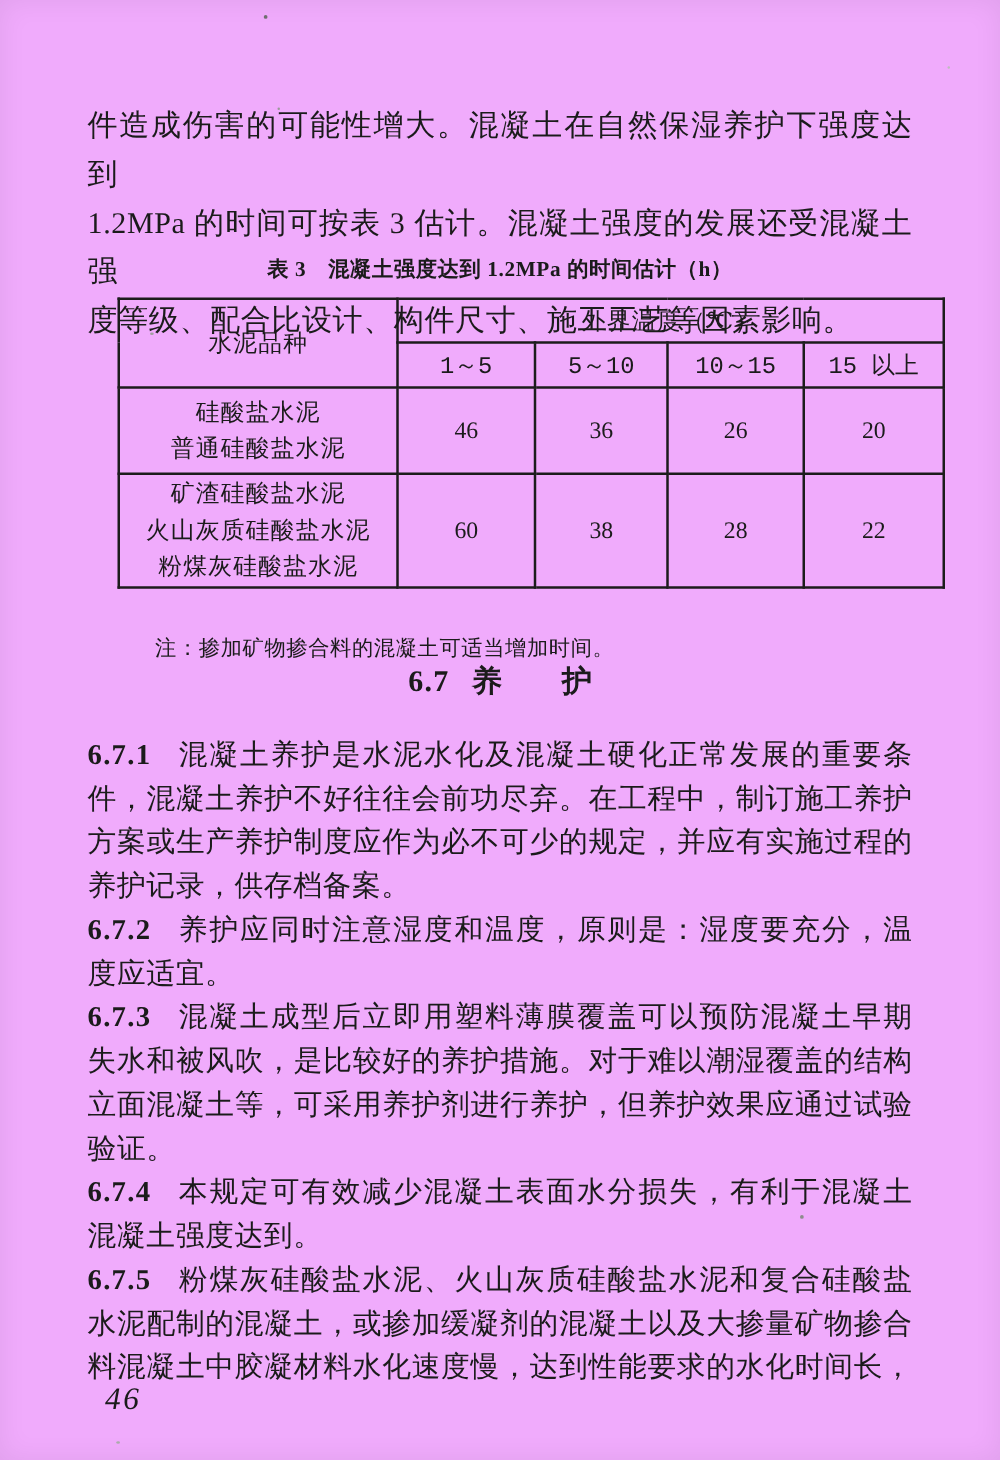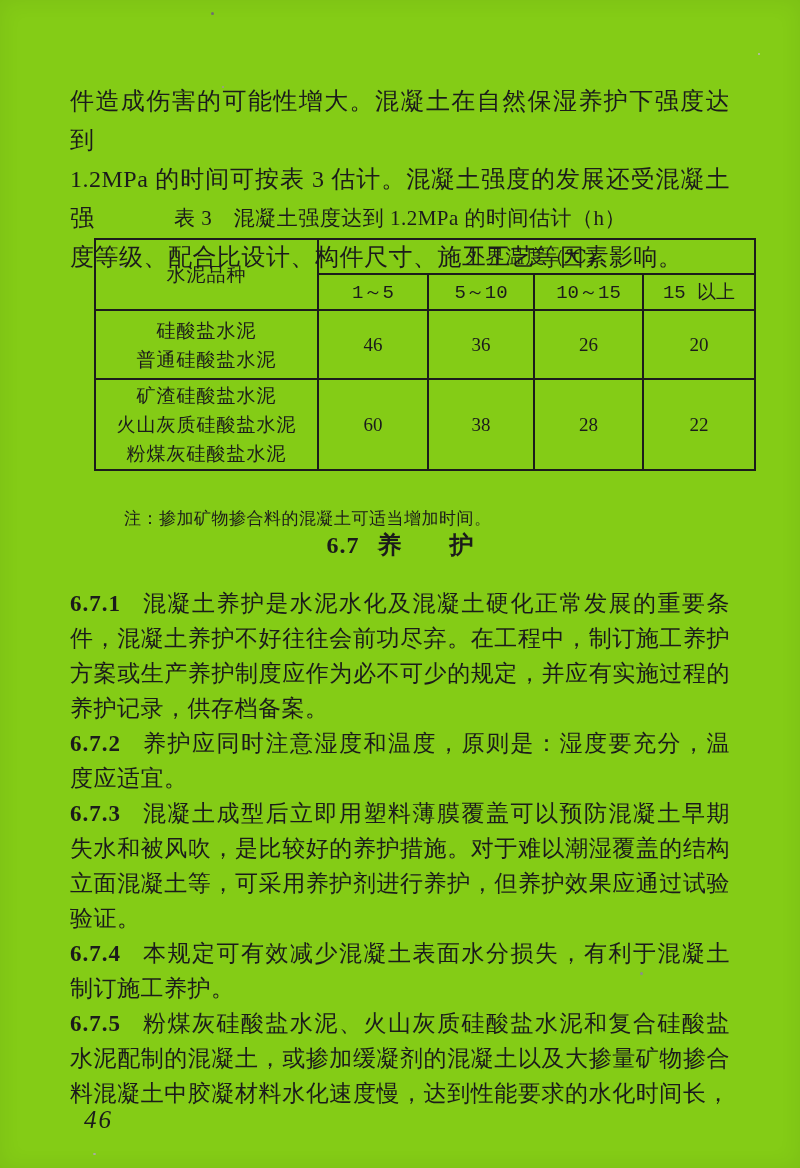--- a/index.html
+++ b/index.html
@@ -3,41 +3,41 @@
 <meta charset="utf-8">
 <style>
   html,body{margin:0;padding:0;}
   body{
     width:800px;height:1168px;
     background:#e9e9e9;
     font-family:"Liberation Serif","DejaVu Serif",serif;
   }
   .page{
     position:relative;width:800px;height:1168px;
-    background:#84cc16;color:#1b1b1b;overflow:hidden;
+    background:#f0abfc;color:#1b1b1b;overflow:hidden;
     box-shadow:inset 0 0 22px rgba(0,0,0,0.07);
   }
   
   .line{
     text-align:justify;
     text-align-last:justify;
     font-size:23px;
     letter-spacing:0.5px;
   }
   .line.last{ text-align-last:left; }
   .intro{
     position:absolute;left:70px;width:660px;top:82px;
     line-height:39px;font-size:24px;
   }
   .intro .line{font-size:24px;}
   .cnum{font-family:"Liberation Serif","DejaVu Serif",serif;font-weight:bold;margin-right:21px;letter-spacing:1px;}
   
   .tbl-title{
     position:absolute;left:0;width:800px;top:204px;
-    text-align:center;font-weight:normal;font-size:21px;letter-spacing:0.5px;
+    text-align:center;font-weight:bold;font-size:17px;letter-spacing:0.5px;
   }
   
   table.t3{
     position:absolute;left:70px;top:238px;
     border-collapse:collapse;table-layout:fixed;width:660px;margin-left:24px;
   }
   table.t3 td{
     border:2px solid #1c1c1c;
     text-align:center;vertical-align:middle;
     font-size:19px;padding:0;
@@ -149,21 +149,21 @@
 
     <div>
       <div class="line"><b class="cnum">6.7.3</b><span>混凝土成型后立即用塑料薄膜覆盖可以预防混凝土早期</span></div>
       <div class="line">失水和被风吹，是比较好的养护措施。对于难以潮湿覆盖的结构</div>
       <div class="line">立面混凝土等，可采用养护剂进行养护，但养护效果应通过试验</div>
       <div class="line last">验证。</div>
     </div>
 
     <div>
       <div class="line"><b class="cnum">6.7.4</b><span>本规定可有效减少混凝土表面水分损失，有利于混凝土</span></div>
-      <div class="line last">制订施工养护。</div>
+      <div class="line last">混凝土强度达到。</div>
     </div>
 
     <div>
       <div class="line"><b class="cnum">6.7.5</b><span>粉煤灰硅酸盐水泥、火山灰质硅酸盐水泥和复合硅酸盐</span></div>
       <div class="line">水泥配制的混凝土，或掺加缓凝剂的混凝土以及大掺量矿物掺合</div>
       <div class="line">料混凝土中胶凝材料水化速度慢，达到性能要求的水化时间长，</div>
     </div>
 
   </div>
 

